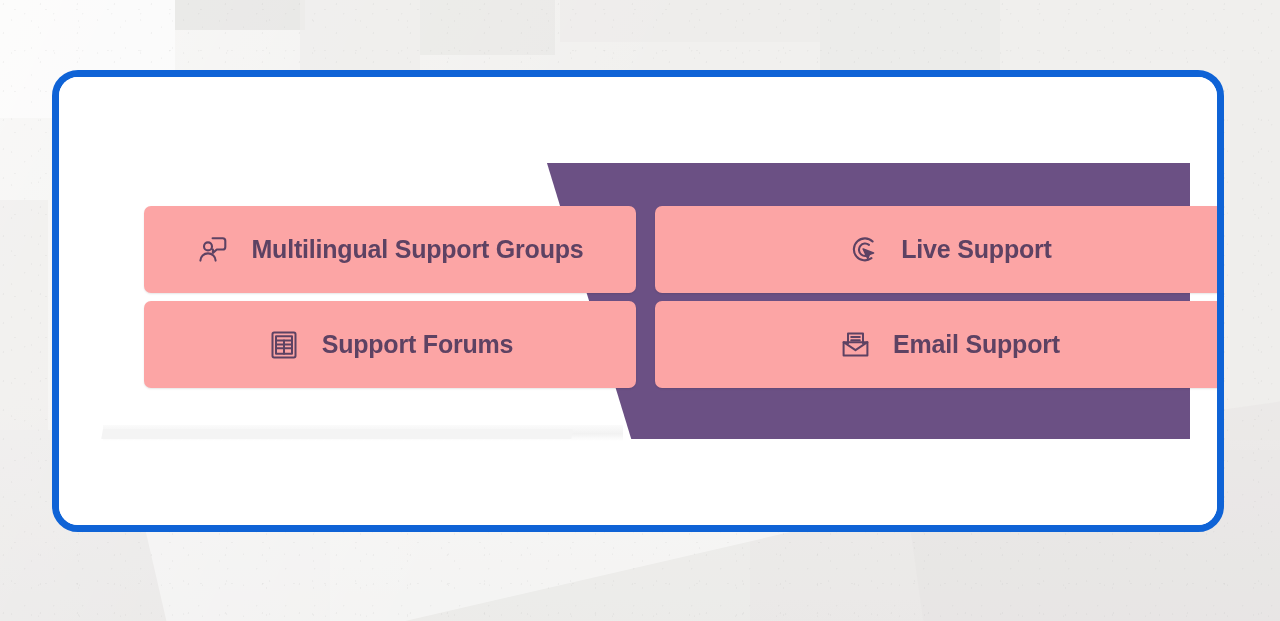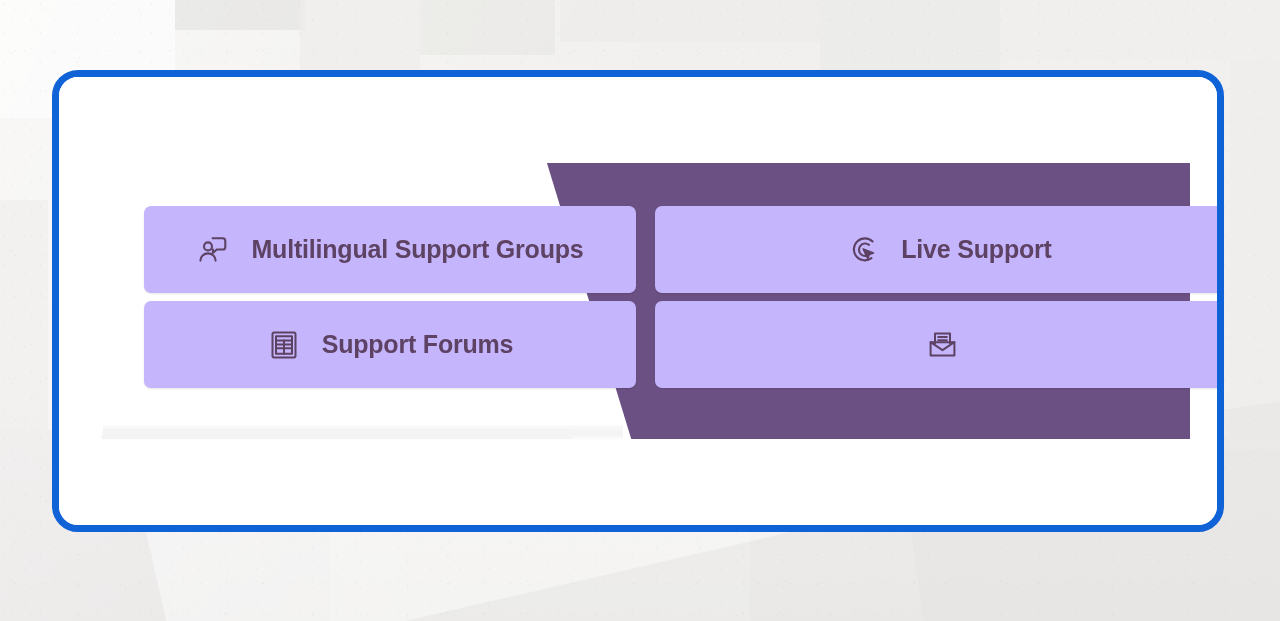--- a/index.html
+++ b/index.html
@@ -142,21 +142,21 @@
   .btn-col-right {
     position: absolute;
     left: 596px;
     top: 129px;
   }
 
   .pill {
     display: flex;
     align-items: center;
     justify-content: center;
-    background: #c4b5fd;
+    background: #fca5a5;
     border-radius: 7px;
     box-shadow: 0 1px 2px rgba(0,0,0,0.10);
     user-select: none;
     cursor: pointer;
     gap: 8px;
   }
   .pill-left  { width: 492px; height: 87px; }
   .pill-right { width: 588px; height: 87px; }
   .pill + .pill { margin-top: 8px; }
 
@@ -256,20 +256,21 @@
         <div class="pill pill-right">
           <span class="pill-icon">
             <svg width="31" height="31" viewBox="0 0 31 31" fill="none" stroke="#5d4263" stroke-width="2.0" stroke-linecap="round" stroke-linejoin="round">
               <path d="M8.0 14.2V4.6h15v9.6"></path>
               <line x1="11.2" y1="8.0" x2="19.8" y2="8.0"></line>
               <line x1="11.2" y1="11.2" x2="19.8" y2="11.2"></line>
               <path d="M3.6 13.2h23.8v13.2H3.6z"></path>
               <path d="M3.6 13.2l11.9 8.0 11.9-8.0"></path>
             </svg>
           </span>
+          <span class="pill-label">Email Support</span>
         </div>
 
       </div>
 
     </div>
   </div>
 
 </div>
 
 </body></html>

